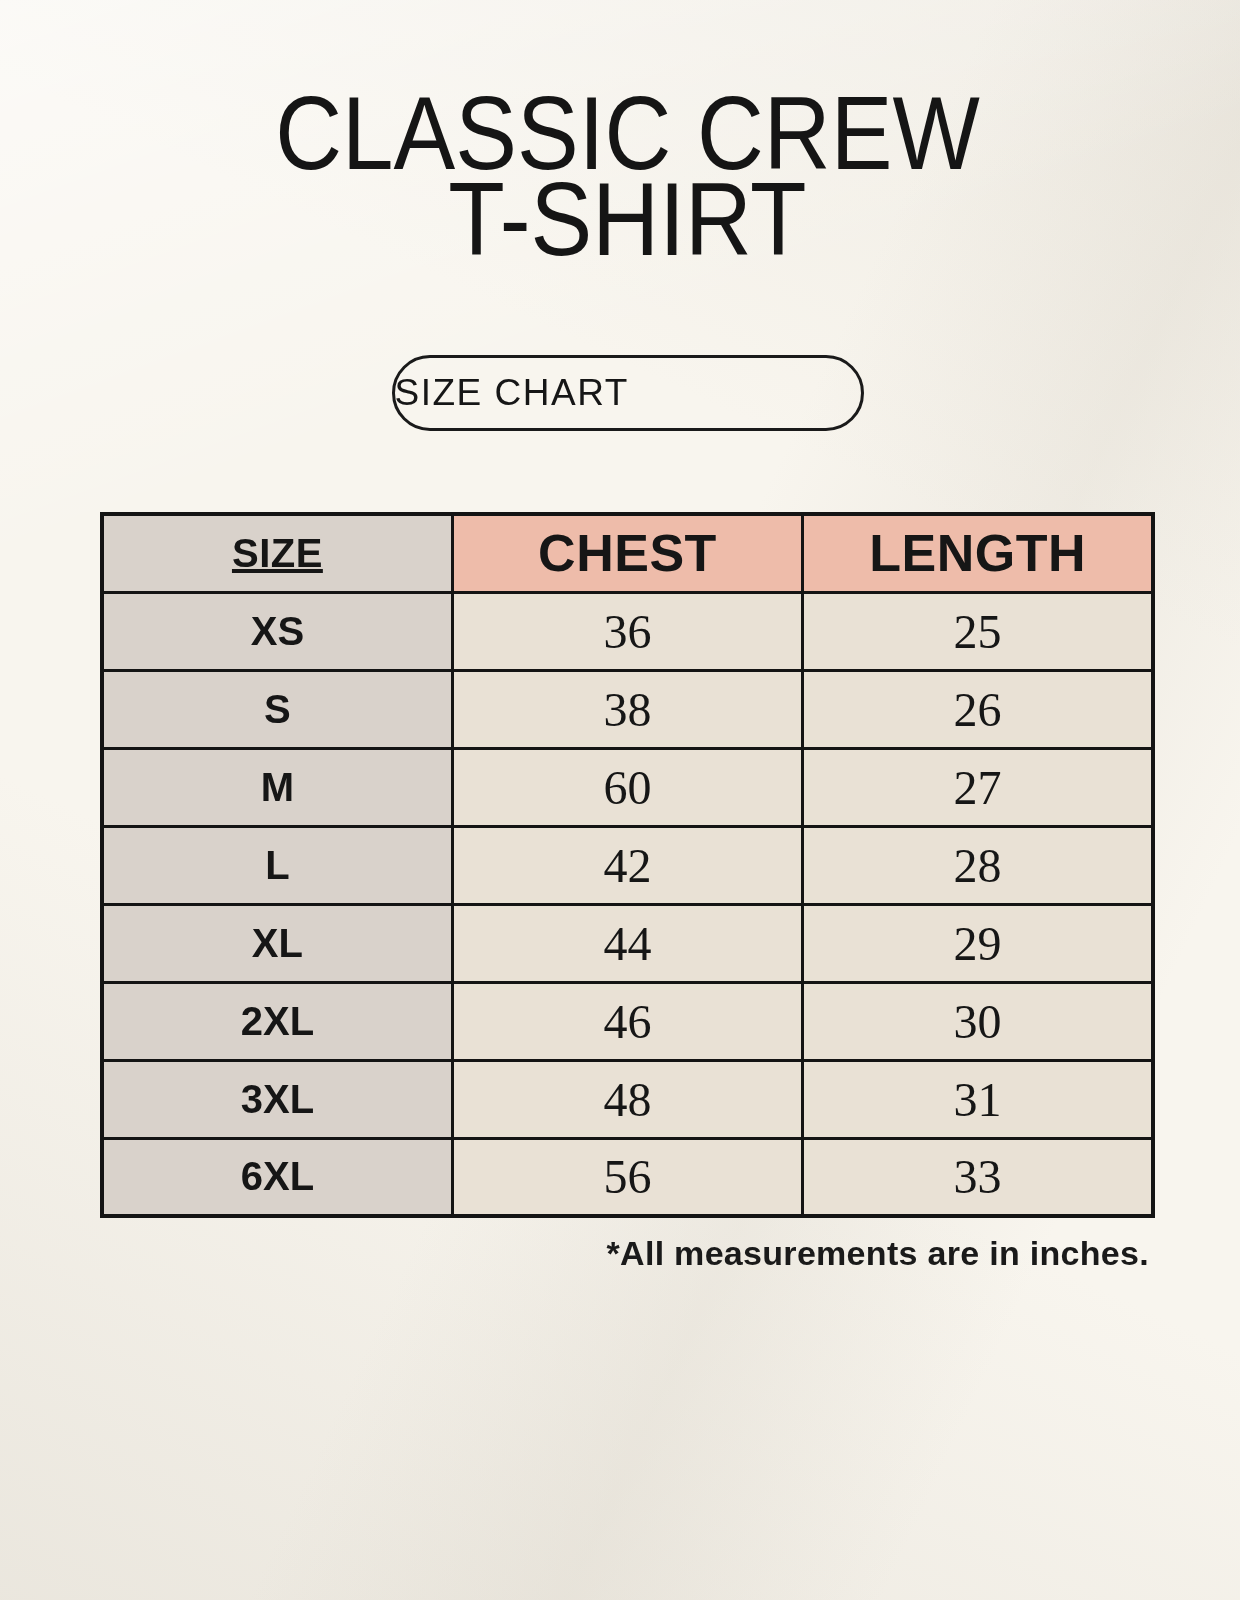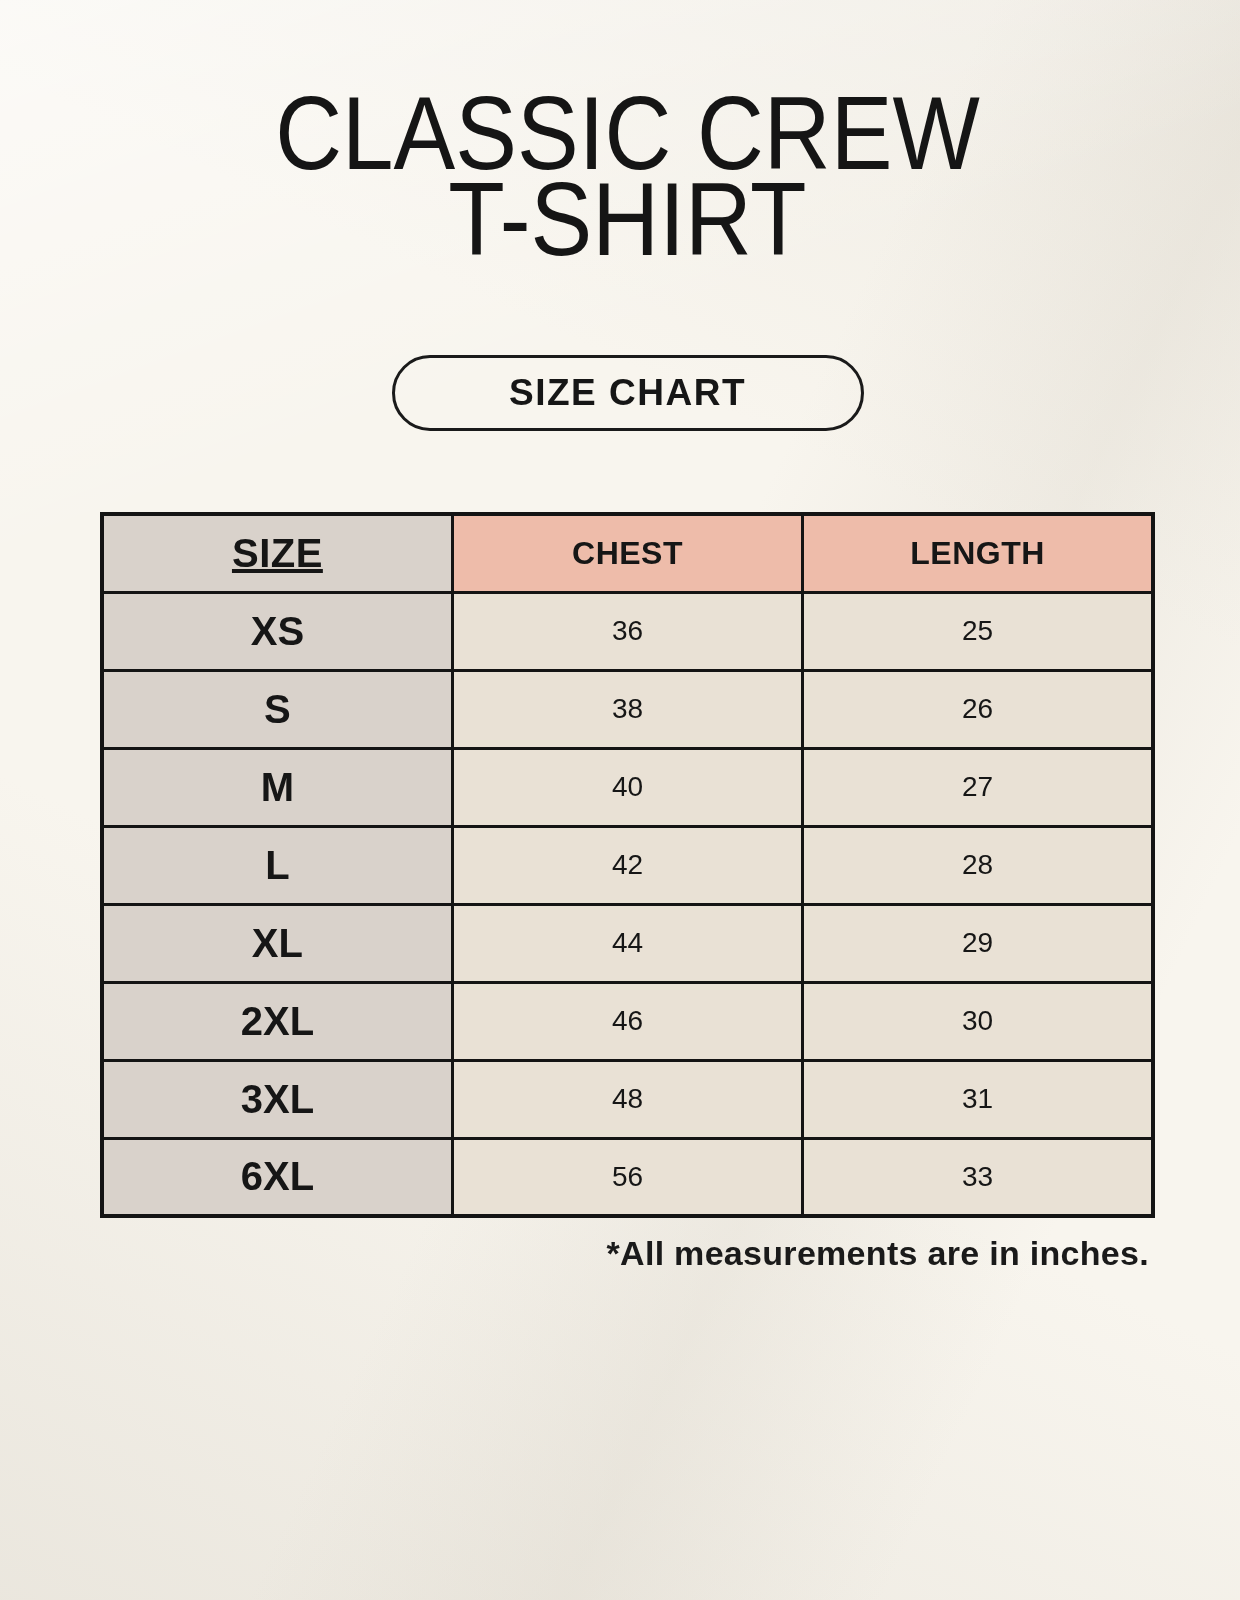--- a/index.html
+++ b/index.html
@@ -35,24 +35,24 @@
     transform: scaleX(0.89);
     transform-origin: 50% 0;
     white-space: nowrap;
   }
   .pill {
     margin: 93px auto 0 auto;
     width: 472px;
     height: 76px;
     border: 3px solid #1a1a1a;
     border-radius: 40px;
-    text-align: center;
+    text-align: left;
     line-height: 70px;
     font-size: 37px;
-    font-weight: 700;
+    font-weight: 400;
     letter-spacing: 1.5px;
     background: transparent;
     cursor: pointer;
   }
   table.size-table {
     margin-top: 81px;
     width: 1055px;
     border-collapse: collapse;
     table-layout: fixed;
     border: 4px solid #141414;
@@ -66,34 +66,35 @@
   }
   th.size-col-h {
     background: #d9d2cb;
     font-size: 40px;
     font-weight: 700;
     letter-spacing: 0.5px;
     text-decoration: underline;
   }
   th.accent-col-h {
     background: #eebcaa;
-    font-size: 32px;
+    font-size: 52px;
     font-weight: 700;
     letter-spacing: 0.5px;
   }
   td.size-col {
     background: #d9d2cb;
     font-size: 40px;
     font-weight: 700;
     margin-top: 48px;
   }
   td.val-col {
     background: #e9e1d5;
-    font-size: 28px;
+    font-size: 48px;
     font-weight: 400;
+    font-family: Liberation Serif, serif;
   }
   .footnote {
     margin-top: 16px;
     padding-right: 6px;
     text-align: right;
     font-size: 34px;
     font-weight: 700;
     letter-spacing: 0.3px;
     color: #1a1a1a;
   }
@@ -127,21 +128,21 @@
             <td class="val-col">36</td>
             <td class="val-col">25</td>
           </tr>
           <tr>
             <td class="size-col">S</td>
             <td class="val-col">38</td>
             <td class="val-col">26</td>
           </tr>
           <tr>
             <td class="size-col">M</td>
-            <td class="val-col">40</td>
+            <td class="val-col">60</td>
             <td class="val-col">27</td>
           </tr>
           <tr>
             <td class="size-col">L</td>
             <td class="val-col">42</td>
             <td class="val-col">28</td>
           </tr>
           <tr>
             <td class="size-col">XL</td>
             <td class="val-col">44</td>

